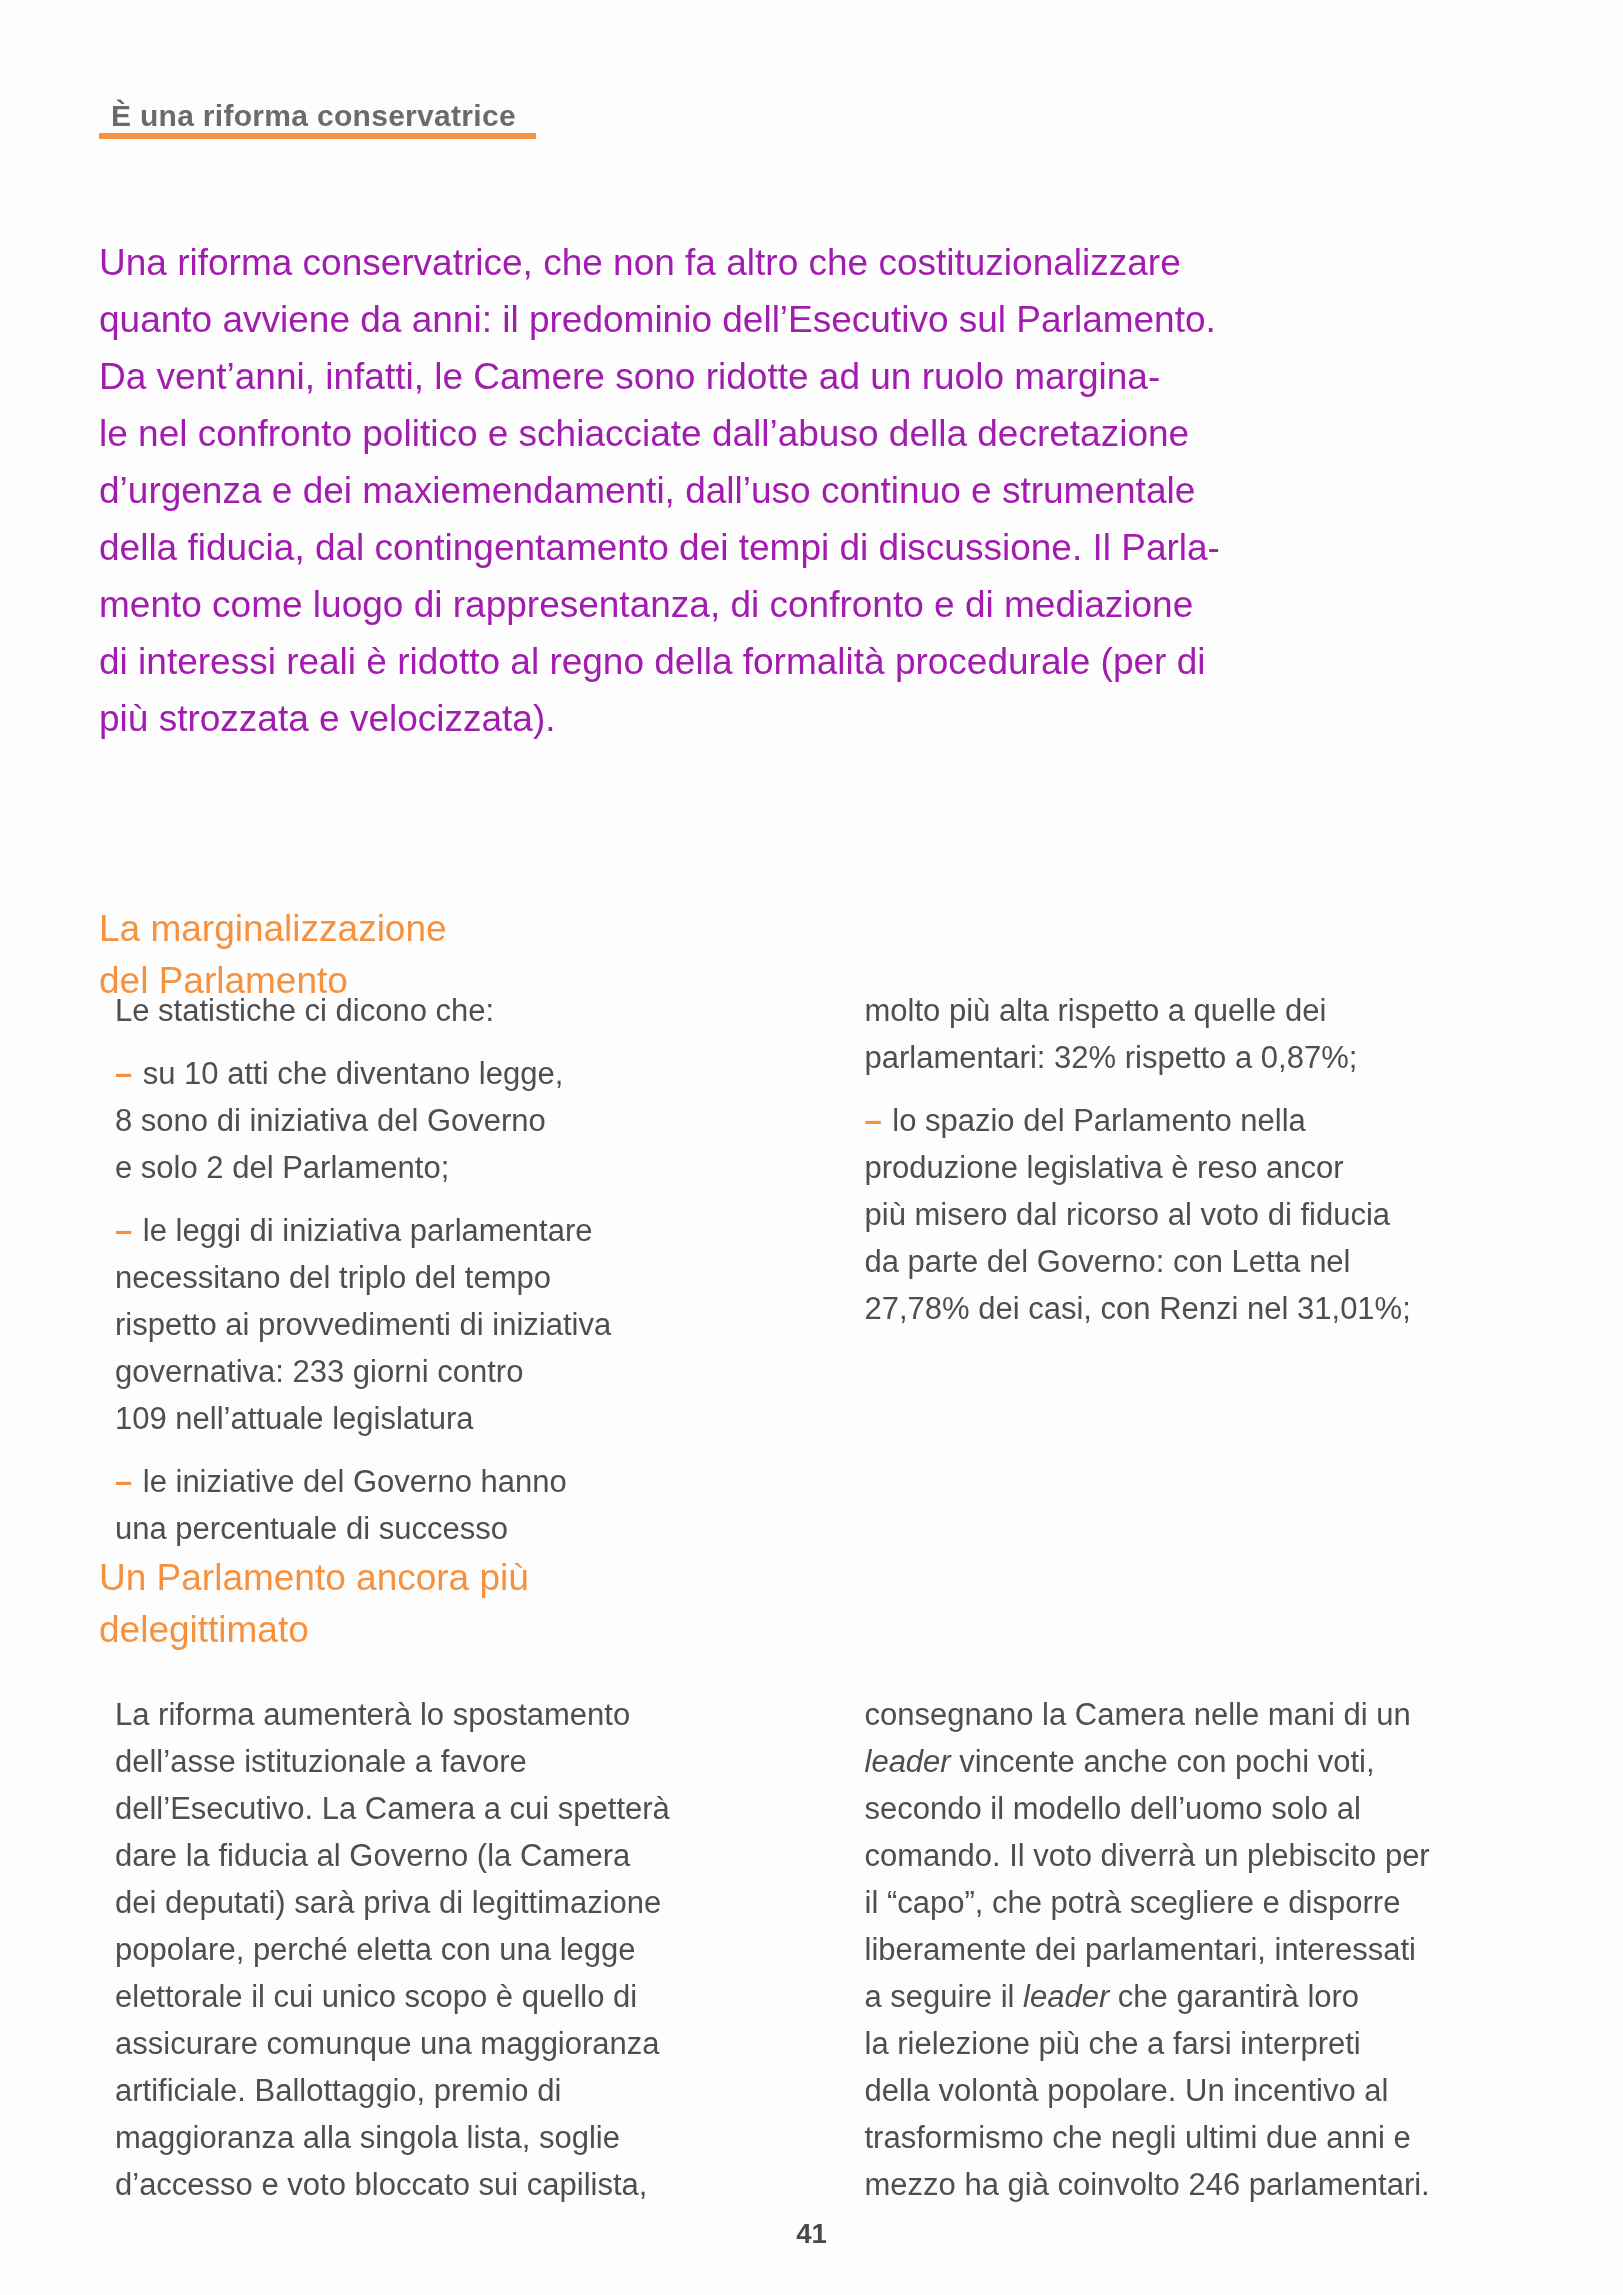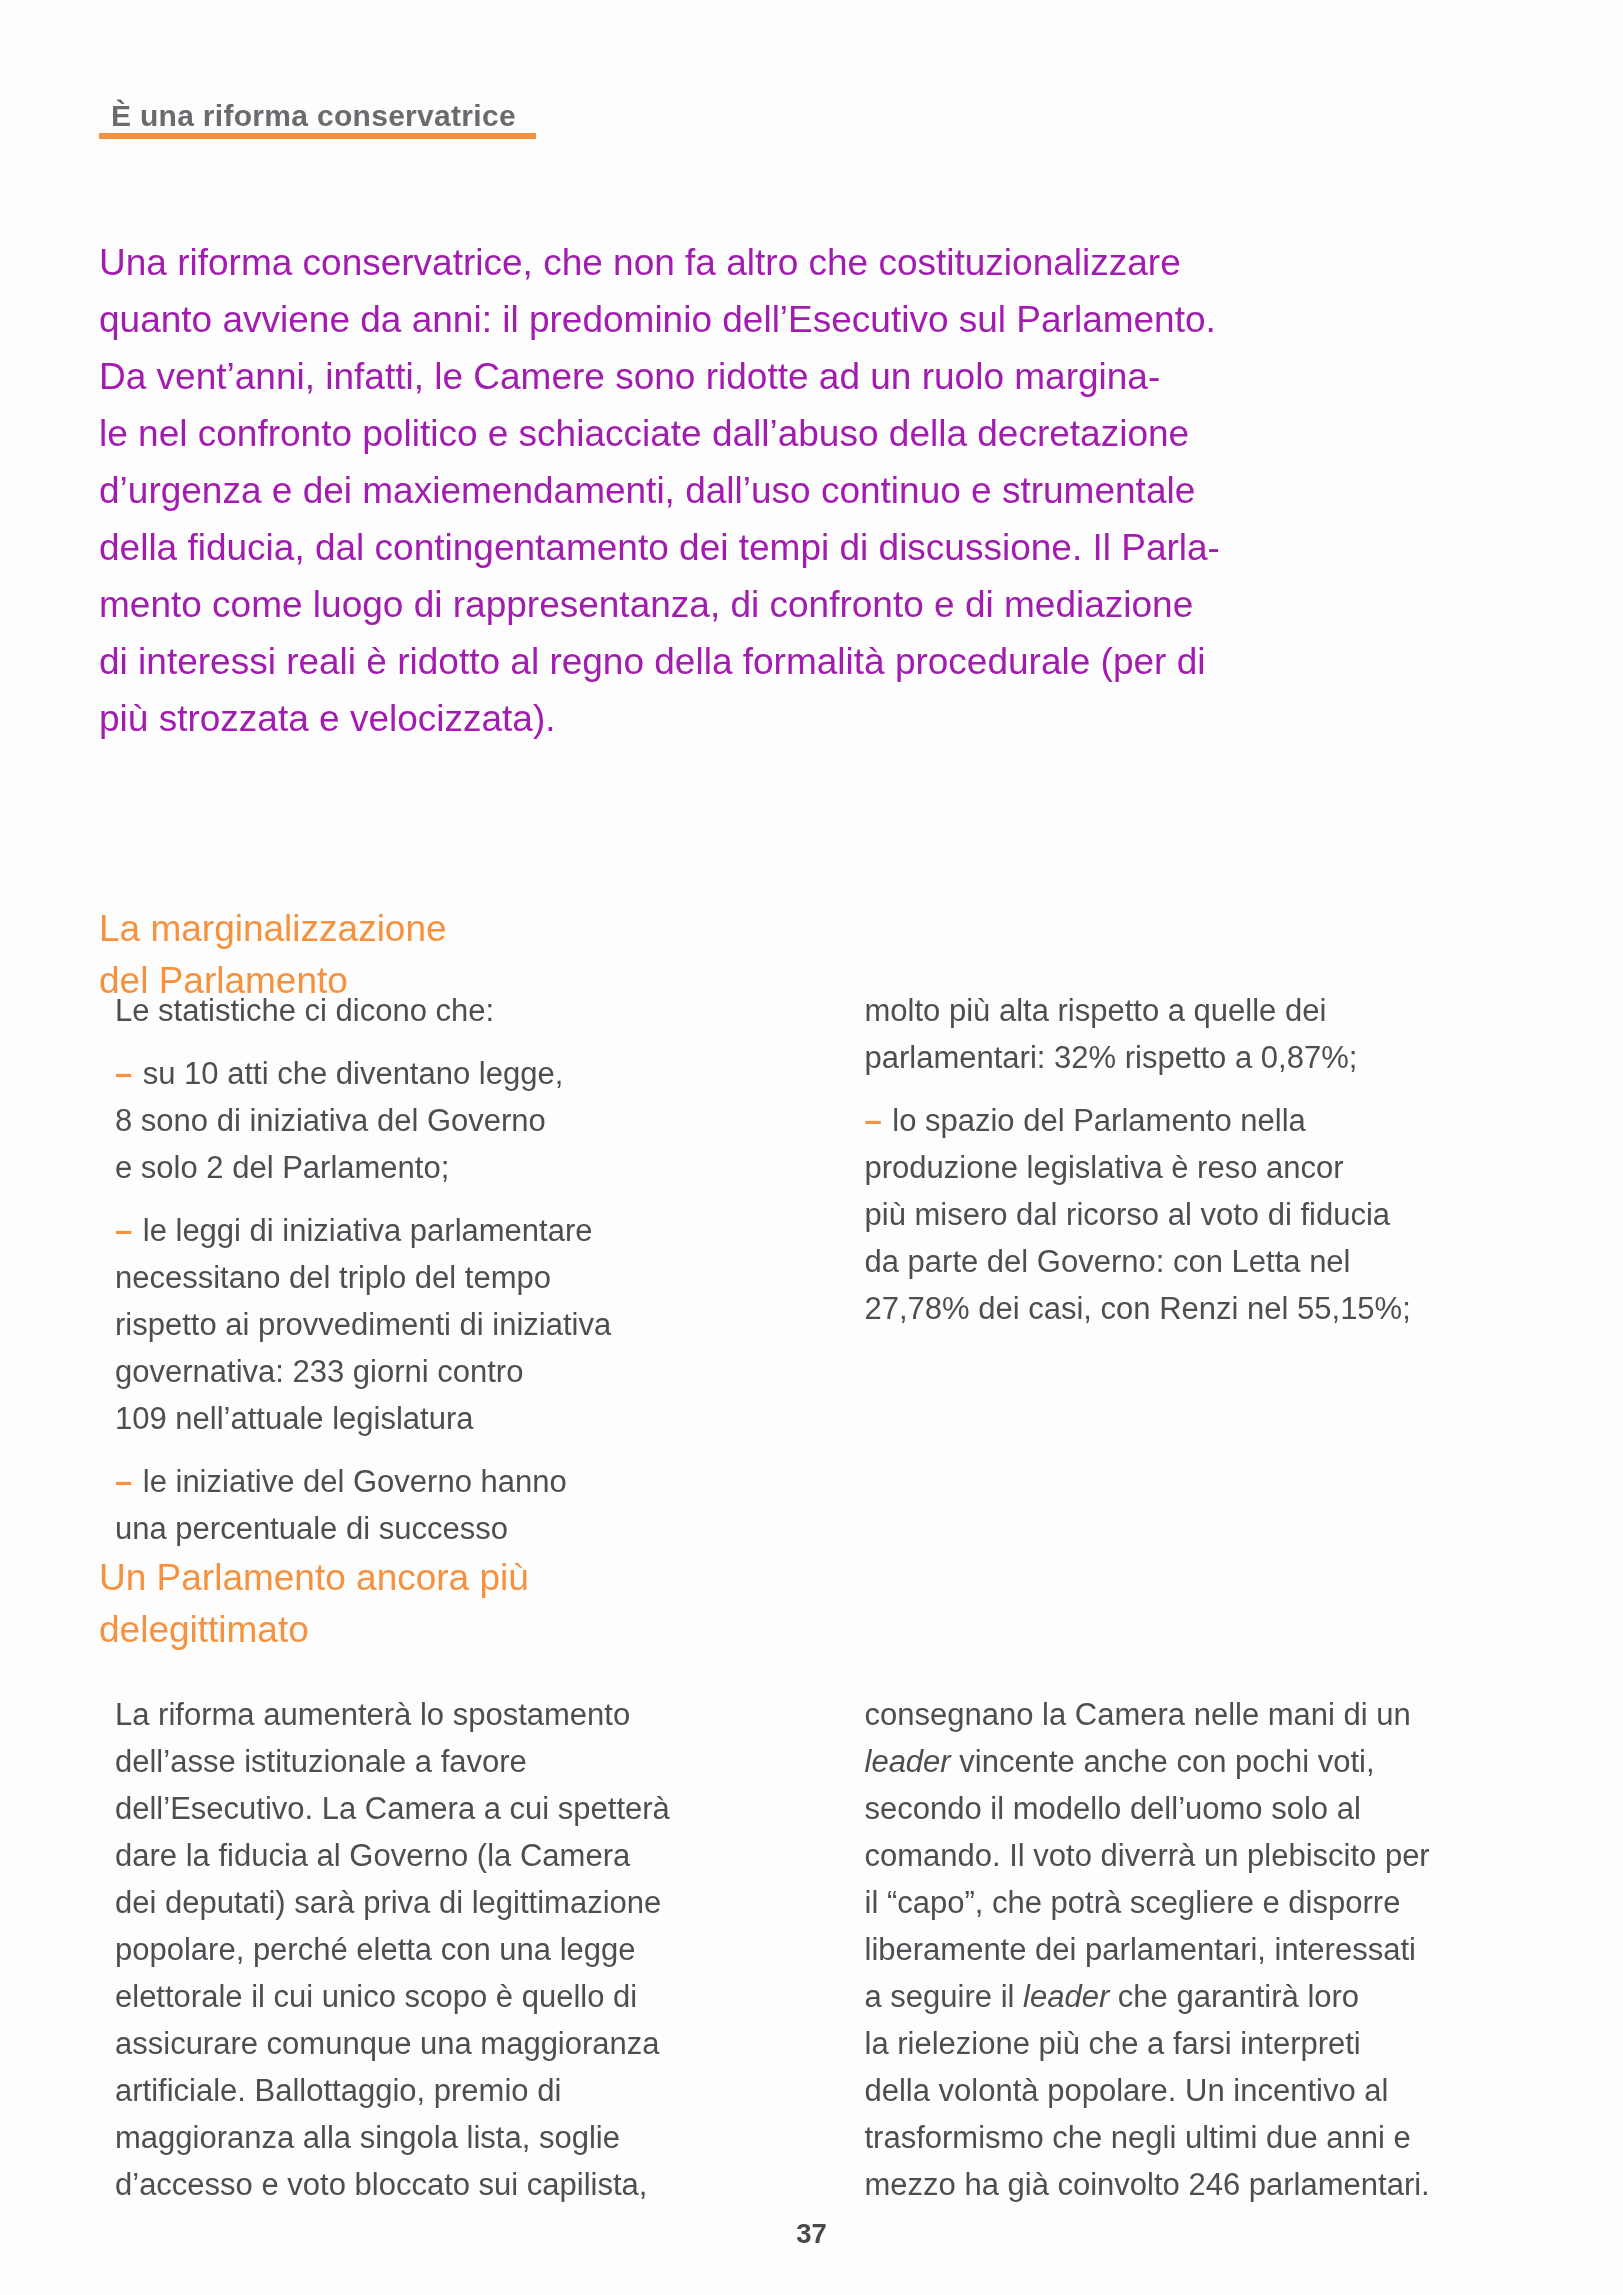--- a/index.html
+++ b/index.html
@@ -123,21 +123,21 @@
       <p class="item"><span class="dash">–</span><span>le iniziative del Governo hanno
 una percentuale di successo</span></p>
     </div>
     <div class="col">
       <p class="item"><span>molto più alta rispetto a quelle dei
 parlamentari: 32% rispetto a 0,87%;</span></p>
       <p class="item"><span class="dash">–</span><span>lo spazio del Parlamento nella
 produzione legislativa è reso ancor
 più misero dal ricorso al voto di fiducia
 da parte del Governo: con Letta nel
-27,78% dei casi, con Renzi nel 55,15%;</span></p>
+27,78% dei casi, con Renzi nel 31,01%;</span></p>
     </div>
   </div>
 
   <h2 class="sec-title second">Un Parlamento ancora più
 delegittimato</h2>
 
   <div class="cols second">
     <div class="col">
       <p class="item"><span>La riforma aumenterà lo spostamento
 dell’asse istituzionale a favore
@@ -159,16 +159,16 @@
 il “capo”, che potrà scegliere e disporre
 liberamente dei parlamentari, interessati
 a seguire il </span><span class="it">leader</span><span> che garantirà loro
 la rielezione più che a farsi interpreti
 della volontà popolare. Un incentivo al
 trasformismo che negli ultimi due anni e
 mezzo ha già coinvolto 246 parlamentari.</span></p>
     </div>
   </div>
 
-  <div class="pagenum">37</div>
+  <div class="pagenum">41</div>
 
 </div>
 
 
 </body></html>

